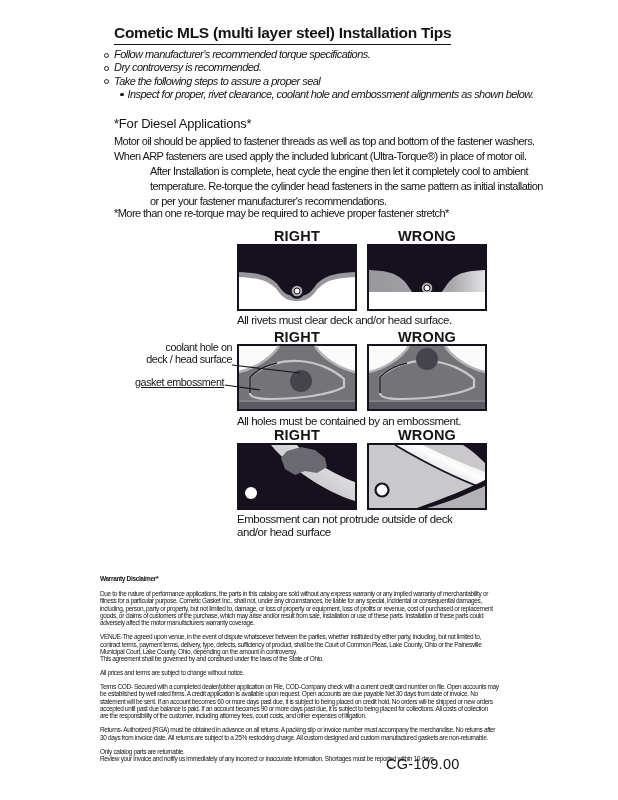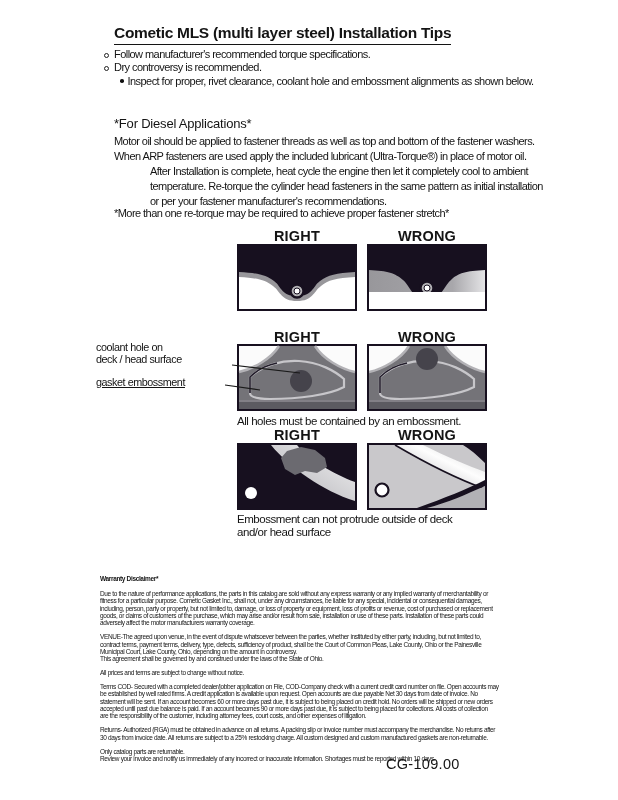--- a/index.html
+++ b/index.html
@@ -2,31 +2,31 @@
 <html><head>
 <meta charset="utf-8">
 <style>
   html,body{margin:0;padding:0;background:#fff;}
   .page{position:relative;width:618px;height:800px;background:#ffffff;overflow:hidden;
         font-family:"Liberation Sans","DejaVu Sans",sans-serif;color:#141414;}
   .abs{position:absolute;}
   .title{left:114px;top:24px;font-size:15.5px;font-weight:bold;letter-spacing:-0.3px;
          border-bottom:1.6px solid #141414;padding-bottom:2px;}
   .bullets{left:104px;top:48px;width:490px;font-size:11px;letter-spacing:-0.55px;}
-  .b-row{display:flex;line-height:13.4px;}
+  .b-row{display:flex;line-height:13.4px;font-style:italic;}
   .b-row.sub{margin-left:16px;}
   .mk-open{flex:none;width:3px;height:3px;border:1px solid #222;border-radius:50%;margin:4.6px 5px 0 0;}
   .mk-dot{flex:none;width:3.5px;height:3.5px;background:#111;border-radius:50%;margin:4.6px 4px 0 0;}
   .h2{left:114px;top:116px;font-size:13px;font-weight:normal;letter-spacing:-0.2px;}
   .para{left:114px;width:480px;font-size:11px;letter-spacing:-0.55px;line-height:15px;white-space:pre-line;}
   .rw{width:120px;text-align:center;font-weight:bold;font-size:14.5px;letter-spacing:0.2px;}
   .panel{width:120px;height:67px;}
   .panel svg{display:block;}
   .caption{font-size:11.5px;letter-spacing:-0.45px;line-height:13px;white-space:pre-line;}
-  .callout{font-size:10.8px;letter-spacing:-0.45px;line-height:12px;text-align:left;white-space:pre-line;}
+  .callout{font-size:10.8px;letter-spacing:-0.45px;line-height:12px;text-align:right;white-space:pre-line;}
   .legal{left:100px;top:575px;width:472px;font-size:6.5px;letter-spacing:-0.35px;line-height:7.35px;}
   .legal div{margin:0 0 6.6px 0;white-space:pre-line;}
   .legal .lh{font-weight:bold;margin-bottom:7.5px;}
   .pagenum{left:386px;top:756px;font-size:14.5px;letter-spacing:0.3px;}
 </style>
 </head>
 <body>
 
 <div class="page">
 
@@ -53,20 +53,24 @@
 
   <div class="abs bullets">
     <div class="b-row">
       <span class="mk-open"></span>
       <span>Follow manufacturer's recommended torque specifications.</span>
     </div>
     <div class="b-row">
       <span class="mk-open"></span>
       <span>Dry controversy is recommended.</span>
     </div>
+    <div class="b-row">
+      <span class="mk-open"></span>
+      <span>Take the following steps to assure a proper seal</span>
+    </div>
     <div class="b-row sub">
       <span class="mk-dot"></span>
       <span>Inspect for proper, rivet clearance, coolant hole and embossment alignments as shown below.</span>
     </div>
   </div>
 
   <div class="abs h2">*For Diesel Applications*</div>
   <div class="abs para" style="top:134px;">Motor oil should be applied to fastener threads as well as top and bottom of the fastener washers.
 When ARP fasteners are used apply the included lubricant (Ultra-Torque®) in place of motor oil.</div>
   <div class="abs para" style="top:164px;margin-left:36px;">After Installation is complete, heat cycle the engine then let it completely cool to ambient
@@ -89,20 +93,21 @@
     <svg viewBox="0 0 120 67" width="120" height="67">
       <rect x="1" y="1" width="118" height="65" fill="#ffffff" stroke="#17101f" stroke-width="2"></rect>
       <rect x="2" y="26" width="116" height="22" fill="url(#gDeck)"></rect>
       <path d="M2,2 H118 V26 C99,27 91,29 84,36 C76,43 76,54 60,54 C44,54 44,43 36,36 C28,29 21,27 2,26 Z" fill="#17101f"></path>
       <circle cx="60" cy="44" r="6.5" fill="#b3b2b5" stroke="#17101f" stroke-width="2.4"></circle>
       <circle cx="60" cy="44" r="3" fill="#ffffff" stroke="#17101f" stroke-width="1"></circle>
       <rect x="2" y="48" width="116" height="17" fill="#ffffff"></rect>
       <rect x="1" y="1" width="118" height="65" fill="none" stroke="#17101f" stroke-width="2"></rect>
     </svg>
   </div>
+  <div class="abs caption" style="left:237px;top:314px;">All rivets must clear deck and/or head surface.</div>
 
   <div class="abs rw" style="left:237px;top:329px;">RIGHT</div>
   <div class="abs rw" style="left:367px;top:329px;">WRONG</div>
   <div class="abs callout" style="left:96px;top:341px;width:136px;">coolant hole on
 deck / head surface</div>
   <div class="abs callout" style="left:96px;top:376px;width:128px;text-decoration:underline;">gasket embossment</div>
   <svg class="abs" style="left:220px;top:345px;z-index:5;" width="90" height="52">
     <line x1="12" y1="20" x2="80" y2="28" stroke="#1a1a1a" stroke-width="1.2"></line>
     <line x1="5" y1="40" x2="40" y2="45" stroke="#1a1a1a" stroke-width="1.2"></line>
   </svg>

